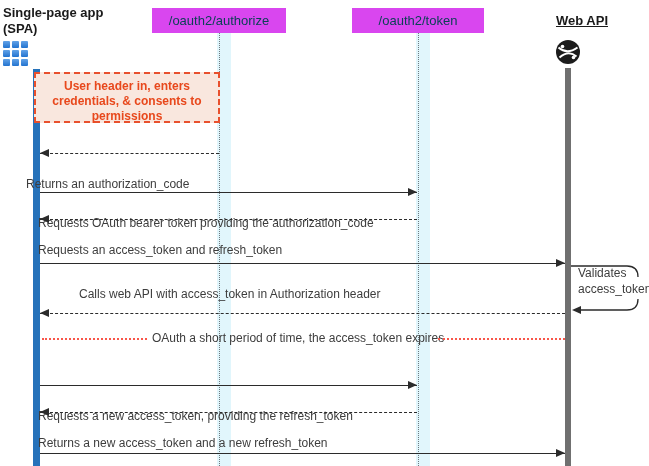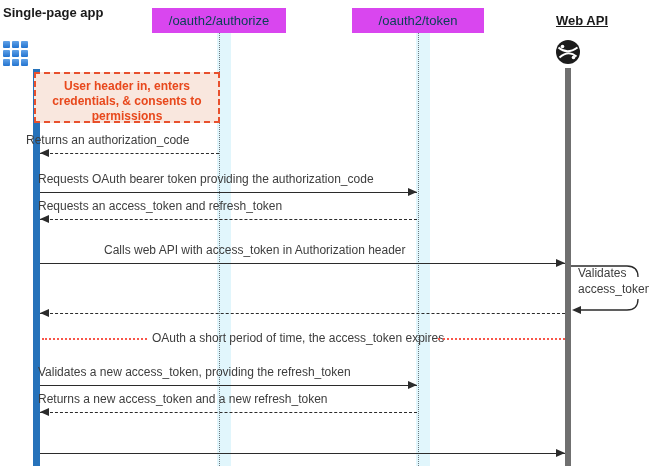--- a/index.html
+++ b/index.html
@@ -16,21 +16,21 @@
   .lifeline{position:absolute;top:25px;bottom:0;width:0;border-left:1px dotted #6e7a80;}
   .bar-blue{position:absolute;left:33px;top:69px;bottom:0;width:7px;background:#2672ba;}
   .bar-gray{position:absolute;left:565px;top:68px;bottom:0;width:6px;background:#707070;}
   .grid-icon{position:absolute;left:3px;top:41px;display:grid;grid-template-columns:repeat(3,7px);grid-template-rows:repeat(3,7px);gap:2px;}
   .grid-icon span{background:linear-gradient(#63a3e8,#2273cf);border-radius:1px;}
   .note{
     position:absolute;left:34px;top:72px;width:186px;height:51px;
     background:#f9e7de;border:2px dashed #e8502d;box-sizing:border-box;
     color:#e8481c;font-weight:bold;font-size:12px;text-align:center;line-height:15px;padding-top:5px;
   }
-  .msg-label{position:absolute;font-size:12px;color:#3d3d3d;white-space:nowrap;}
+  .msg-label{position:absolute;font-size:12px;color:#3d3d3d;white-space:nowrap;margin-top:44px;}
   .line{position:absolute;height:0;}
   .solid{border-top:1px solid #2b2b2b;}
   .dashed{border-top:1px dashed #2b2b2b;}
   .arr{position:absolute;width:0;height:0;border-top:4px solid transparent;border-bottom:4px solid transparent;}
   .arr.right{border-left:9px solid #2b2b2b;}
   .arr.left{border-right:9px solid #2b2b2b;}
   .sep-line{position:absolute;height:0;border-top:2px dotted #f9564a;}
   .sep-text{position:absolute;font-size:12px;color:#3d3d3d;white-space:nowrap;}
   .self-msg-text{position:absolute;left:578px;top:265px;font-size:12px;color:#3d3d3d;line-height:16px;white-space:nowrap;}
   svg{position:absolute;display:block;}
@@ -40,20 +40,21 @@
 
 <div class="canvas">
 
   <div class="band" style="left:217px;"></div>
   <div class="band" style="left:416px;"></div>
   <div class="lifeline" style="left:219px;"></div>
   <div class="lifeline" style="left:418px;"></div>
 
   <div class="actor-label" style="left:3px;top:5px;">
     <div>Single-page app</div>
+    <div>(SPA)</div>
   </div>
   <div class="grid-icon">
     <span></span>
       <span></span>
       <span></span>
       <span></span>
       <span></span>
       <span></span>
       <span></span>
       <span></span>
@@ -90,42 +91,42 @@
   <div class="arr left" style="left:40px;top:149px;"></div>
 
   <div class="msg-label" style="left:38px;top:172px;">Requests OAuth bearer token providing the authorization_code</div>
   <div class="line solid" style="left:40px;top:192px;width:377px;"></div>
   <div class="arr right" style="left:408px;top:188px;"></div>
 
   <div class="msg-label" style="left:38px;top:199px;">Requests an access_token and refresh_token</div>
   <div class="line dashed" style="left:40px;top:219px;width:377px;"></div>
   <div class="arr left" style="left:40px;top:215px;"></div>
 
-  <div class="msg-label" style="left:104px;top:243px;text-align:right;">Calls web API with access_token in Authorization header</div>
+  <div class="msg-label" style="left:79px;top:243px;text-align:right;">Calls web API with access_token in Authorization header</div>
   <div class="line solid" style="left:40px;top:263px;width:525px;"></div>
   <div class="arr right" style="left:556px;top:259px;"></div>
 
   <svg width="84" height="60" viewBox="0 0 84 60" style="left:565px;top:258px;">
     <path d="M6,8 H62 Q73,8 73,19" stroke="#2b2b2b" stroke-width="1.3" fill="none"></path>
     <path d="M73,41 Q73,52 62,52 H16" stroke="#2b2b2b" stroke-width="1.3" fill="none"></path>
     <polygon points="7,52 16,48 16,56" fill="#2b2b2b"></polygon>
   </svg>
   <div class="self-msg-text">
     <div>Validates</div>
     <div>access_token</div>
   </div>
 
   <div class="line dashed" style="left:40px;top:313px;width:525px;"></div>
   <div class="arr left" style="left:40px;top:309px;"></div>
 
   <div class="sep-line" style="left:42px;top:338px;width:105px;"></div>
   <div class="sep-text" style="left:152px;top:331px;">OAuth a short period of time, the access_token expires</div>
   <div class="sep-line" style="left:438px;top:338px;width:127px;"></div>
 
-  <div class="msg-label" style="left:38px;top:365px;">Validates a new access_token, providing the refresh_token</div>
+  <div class="msg-label" style="left:38px;top:365px;">Requests a new access_token, providing the refresh_token</div>
   <div class="line solid" style="left:40px;top:385px;width:377px;"></div>
   <div class="arr right" style="left:408px;top:381px;"></div>
 
   <div class="msg-label" style="left:38px;top:392px;">Returns a new access_token and a new refresh_token</div>
   <div class="line dashed" style="left:40px;top:412px;width:377px;"></div>
   <div class="arr left" style="left:40px;top:408px;"></div>
 
   <div class="line solid" style="left:40px;top:453px;width:525px;"></div>
   <div class="arr right" style="left:556px;top:449px;"></div>
 

